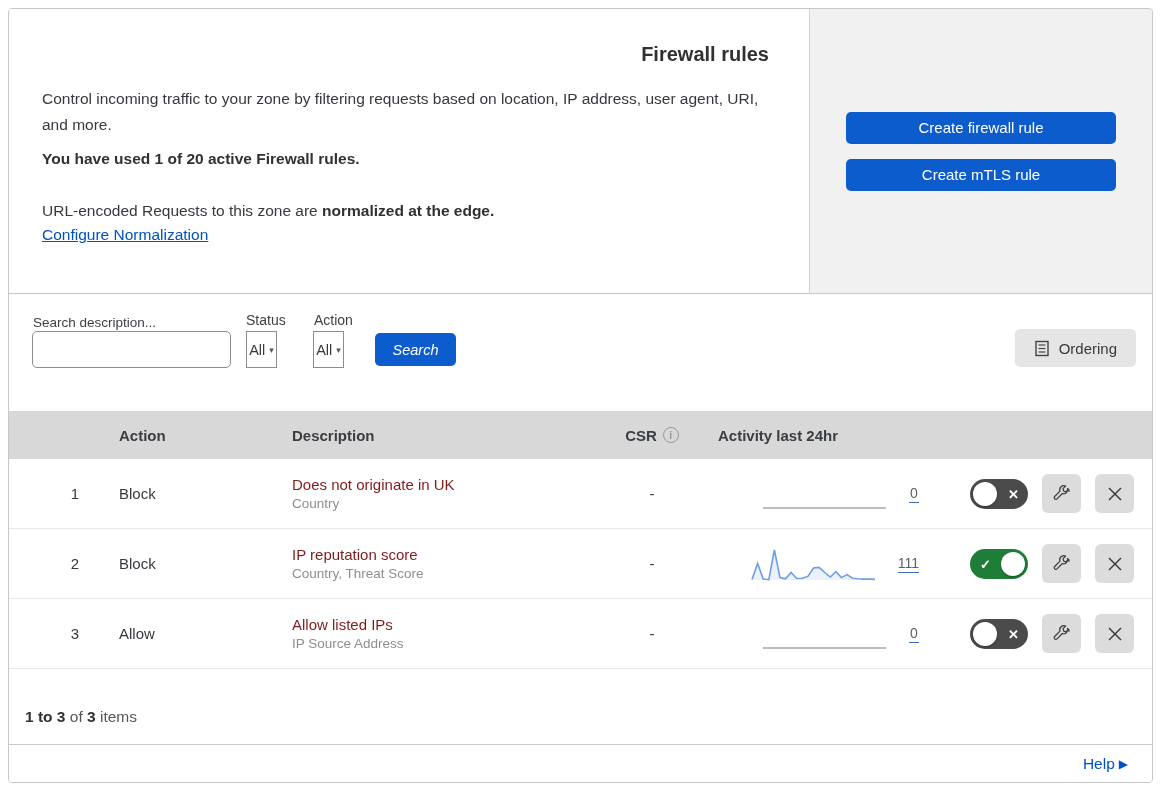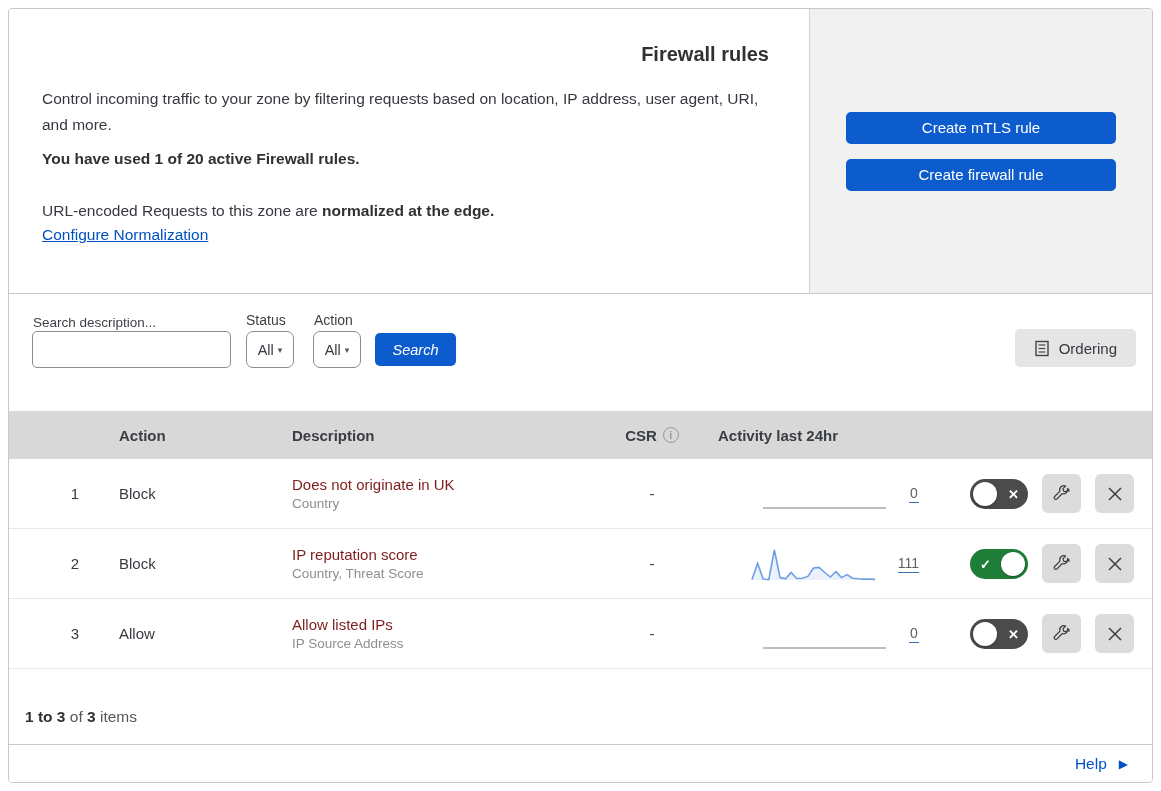--- a/index.html
+++ b/index.html
@@ -28,22 +28,22 @@
   
   .filters { height:117px; background:#fff; position:relative; }
   .f-label { position:absolute; font-size:13.5px; color:#3c3f44; }
   .lbl-search { left:24px; top:21px; }
   .lbl-status { left:237px; top:18px; font-size:14px; }
   .lbl-action { left:305px; top:18px; font-size:14px; }
   .search-box { position:absolute; left:23px; top:37px; width:199px; height:37px;
     border:1px solid #8d8d8d; border-radius:5px; background:#fff; display:flex; align-items:center; padding-left:10px; }
   .search-box input { border:none; outline:none; flex:1; height:30px; font-size:14px;
     font-family:inherit; background:transparent; margin-left:6px; }
-  .dropdown { position:absolute; top:37px; height:37px; width:48px; border:1px solid #8d8d8d;
-    border-radius:7px; background:#fff; display:flex; align-items:center; justify-content:center;
+  .dropdown { position:absolute; top:37px; height:37px; width:31px; border:1px solid #8d8d8d;
+    border-radius:0; background:#fff; display:flex; align-items:center; justify-content:center;
     gap:4px; font-size:14.5px; color:#36393f; cursor:pointer; }
   .dd-status { left:237px; } .dd-action { left:304px; }
   .caret { font-size:9px; color:#555; }
   .btn-search { position:absolute; left:366px; top:39px; width:81px; height:33px;
     background:#0d5ccd; color:#fff; border:none; border-radius:5px; font-size:14.5px;
     font-family:inherit; cursor:pointer;font-style:italic; }
   .btn-ordering { position:absolute; right:16px; top:35px; height:38px; padding:0 19px;
     background:#e5e5e5; border:none; border-radius:5px; font-size:15px; color:#36393f;
     font-family:inherit; display:flex; align-items:center; gap:9px; cursor:pointer; }
 
@@ -83,42 +83,42 @@
 
   .iconbtn { width:39px; height:39px; background:#dcdcdc; border:none; border-radius:6px;
     display:flex; align-items:center; justify-content:center; cursor:pointer; flex:none; }
 
   
   .pagination { height:76px; display:flex; align-items:center; padding:20px 0 0 16px;
     font-size:15.5px; color:#56565c; border-bottom:1px solid #c9c9c9; background:#fff;text-align:center; }
   .pagination b { color:#313131; }
   .helpbar { flex:1; display:flex; align-items:center; justify-content:flex-end; padding-right:24px; background:#fff; }
   .help-link { color:#0051c3; font-size:15.5px; text-decoration:none; display:flex;
-    align-items:center; gap:12px; cursor:pointer; }
+    align-items:center; gap:4px; cursor:pointer; }
   .help-arrow { font-size:12px; }
   .info-icon { width:16px; height:16px; border:1px solid #9a9a9a; border-radius:50%;
     color:#9a9a9a; font-size:10.5px; font-weight:600; display:inline-flex;
     align-items:center; justify-content:center; font-style:normal; }
 </style>
 </head>
 <body>
 
 <div class="frame">
 
   <div class="top">
     <div class="intro">
       <h1>Firewall rules</h1>
       <p class="desc">Control incoming traffic to your zone by filtering requests based on location, IP address, user agent, URI, and more.</p>
       <p class="usage">You have used 1 of 20 active Firewall rules.</p>
       <p class="norm"><span>URL-encoded Requests to this zone are </span><b>normalized at the edge.</b></p>
       <a class="cfg">Configure Normalization</a>
     </div>
     <div class="panel">
+      <button class="btn-primary">Create firewall rule</button>
       <button class="btn-primary">Create mTLS rule</button>
-      <button class="btn-primary">Create firewall rule</button>
     </div>
   </div>
 
   <div class="filters">
     <span class="f-label lbl-search">Search description...</span>
     <span class="f-label lbl-status">Status</span>
     <span class="f-label lbl-action">Action</span>
 
     <div class="search-box">
       <svg width="16" height="16" viewBox="0 0 16 16">

